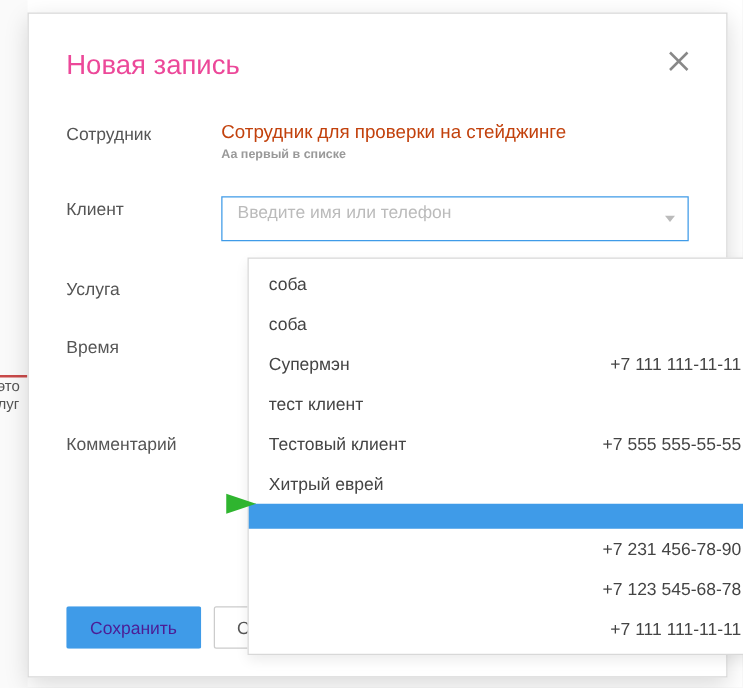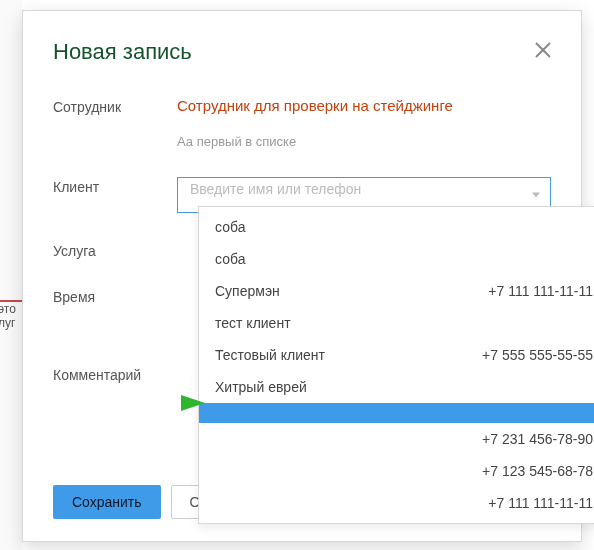--- a/index.html
+++ b/index.html
@@ -10,34 +10,34 @@
   .modal {
     position: absolute;
     left: 22px; top: 10px;
     width: 560px; height: 532px;
     background: #fff;
     border: 1px solid #d8d8d8;
     box-shadow: 0 6px 18px rgba(0,0,0,0.15);
     padding: 28px 30px 20px 30px;
   }
   .modal-title {
-    font-size: 22px; font-weight: 400; color: #14532d;
+    font-size: 22px; font-weight: 400; color: #ec4899;
   }
   .close-btn {
     position: absolute; right: 26px; top: 28px;
     width: 24px; height: 24px; cursor: pointer;
     color: #888; font-size: 24px; line-height: 24px; text-align: center;
   }
   .close-btn svg { width: 18px; height: 18px; stroke: #888; stroke-width: 2; }
   .row { display: flex; margin-top: 28px; }
   .row.first { margin-top: 32px; justify-content: space-between; }
   .label-col { width: 124px; flex-shrink: 0; font-size: 14px; color: #555; padding-top: 2px; }
   .value-col { flex: 1; font-size: 14px; color: #333; }
   .value-main { font-size: 15px; color: #c2410c; }
-  .value-sub { font-size: 13px; color: #999; margin-top: 20px; }
+  .value-sub { font-size: 10px; color: #999; margin-top: 4px; font-weight: bold; }
   .combo {
     position: relative;
     border: 1px solid #3f9be8;
     height: 36px;
     display: flex; align-items: center;
     padding: 0 28px 12px 12px;
   }
   .combo-input {
     border: none; outline: none; width: 100%; font-size: 14px; color: #333;
   }
@@ -81,21 +81,21 @@
     background: #c8c8c8; border-radius: 3px;
   }
   .footer {
     position: absolute; left: 30px; bottom: 22px; display: flex; gap: 10px;
   }
   .btn {
     height: 34px; padding: 0 18px; font-size: 14px; border-radius: 2px;
     display: inline-flex; align-items: center; justify-content: center;
     cursor: pointer; border: 1px solid transparent;
   }
-  .btn-primary { background: #3f9be8; color: #0f172a; }
+  .btn-primary { background: #3f9be8; color: #4c1d95; }
   .btn-secondary { background: #fff; color: #555; border: 1px solid #ccc; }
   .arrow {
     position: absolute;
     left: 58px; top: 382px;
     width: 126px; height: 20px;
     z-index: 20;
     pointer-events: none;
   }
   
   .left-noise { position:absolute; left:0; top:0; width:22px; height:550px; background:#fafafa; }

